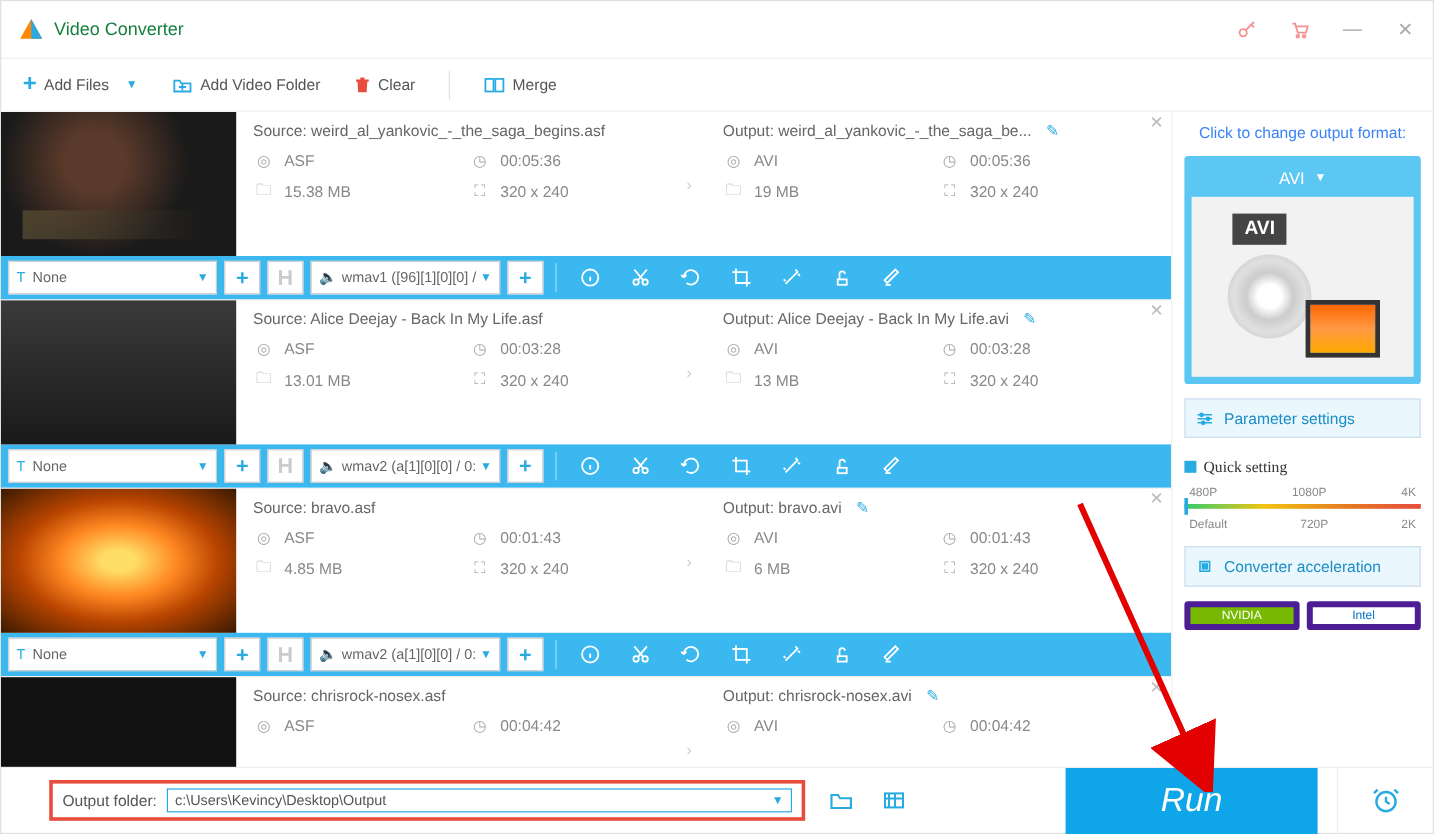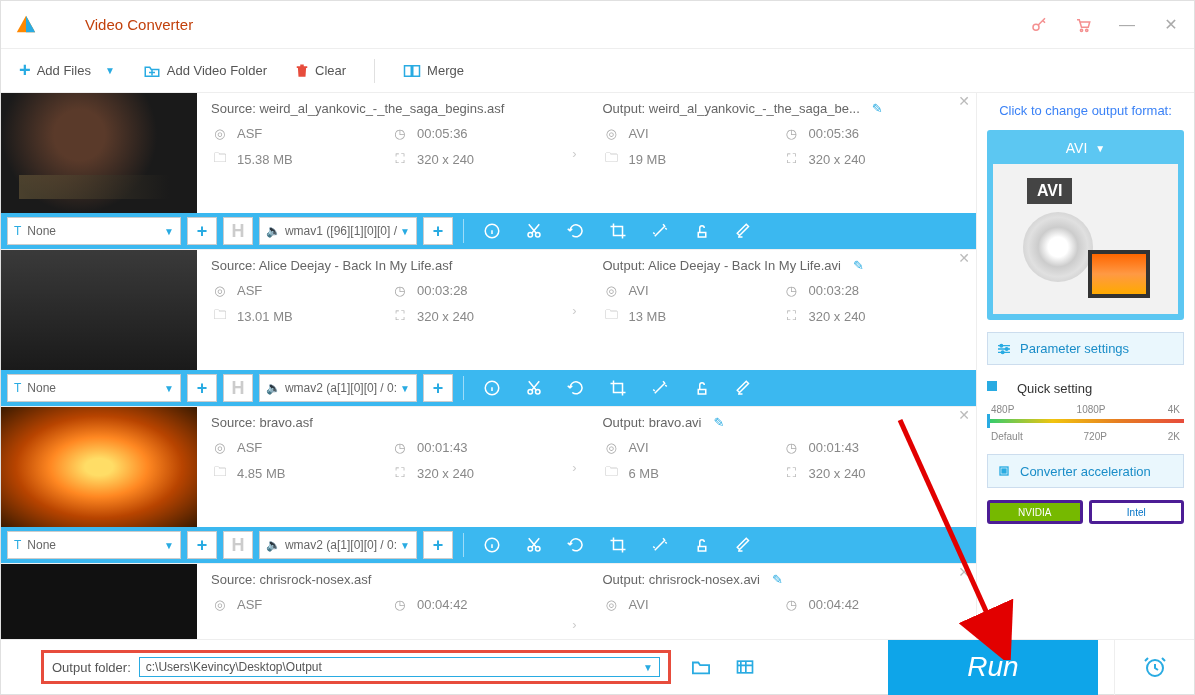--- a/index.html
+++ b/index.html
@@ -2,21 +2,21 @@
 <html><head>
 <meta charset="utf-8">
 <style>
 * { box-sizing: border-box; margin: 0; padding: 0; }
 body { font-family: "Segoe UI", Arial, sans-serif; font-size: 13px; color: #555; background: #fff; width: 1195px; height: 695px; overflow: hidden; position: relative; }
 .window { width: 1195px; height: 695px; border: 1px solid #e0e0e0; display: flex; flex-direction: column; background: #fff; }
 
 
 .titlebar { height: 48px; display: flex; align-items: center; padding: 0 14px; border-bottom: 1px solid #eee; }
 .logo { width: 22px; height: 22px; margin-right: 8px; }
-.title { color: #c2410c; font-size: 15px; margin-left: 40px; }
+.title { color: #15803d; font-size: 15px; }
 .titlebar-right { margin-left: auto; display: flex; align-items: center; gap: 26px; color: #bbb; }
 .sys-btn { width: 18px; height: 18px; display: flex; align-items: center; justify-content: center; color: #aaa; font-size: 16px; }
 .key-icon, .cart-icon { color: #f28a8a; }
 
 
 .toolbar { height: 44px; display: flex; align-items: center; padding: 0 18px; gap: 28px; border-bottom: 1px solid #eee; color: #555; }
 .tb-btn { display: flex; align-items: center; gap: 6px; cursor: pointer; }
 .tb-plus { color: #29abe2; font-size: 20px; font-weight: bold; }
 .tb-drop { color: #29abe2; margin-left: -14px; font-size: 10px; }
 .tb-folder { color: #29abe2; }
@@ -61,27 +61,27 @@
 
 .sb-label { font-size: 13px; color: #3b82f6; text-align: center; }
 .fmt-box { background: #5cc7f2; padding: 6px; border-radius: 3px; display: flex; flex-direction: column; gap: 4px; }
 .fmt-head { background: transparent; color: #fff; text-align: center; font-size: 14px; padding: 4px; display: flex; align-items: center; justify-content: center; gap: 8px; }
 .fmt-body { background: #f2f2f2; height: 150px; display: flex; align-items: center; justify-content: center; position: relative; }
 .avi-badge { position: absolute; top: 14px; left: 34px; background: #444; color: #fff; padding: 4px 10px; font-size: 16px; font-weight: bold; }
 .disc { width: 70px; height: 70px; border-radius: 50%; background: radial-gradient(circle,#fff 20%, #ccc 40%, #e0e0e0 60%, #bbb); position: absolute; left: 30px; top: 48px; }
 .film { width: 62px; height: 48px; background: linear-gradient(#ff6600,#ff9944,#ffaa00); border: 4px solid #333; position: absolute; right: 28px; bottom: 16px; }
 .sb-btn { background: #eaf7fd; border: 1px solid #cde; padding: 8px; display: flex; align-items: center; gap: 8px; color: #1a8dc8; font-size: 13px; cursor: pointer; }
 .quick-block { margin-top: 4px; }
-.quick-title { display: flex; gap: 20px; font-size: 13px; color: #333; }
+.quick-title { display: flex; align-items: center; gap: 6px; font-size: 13px; color: #333; font-family: Liberation Serif, serif; }
 .quick-square { width: 10px; height: 10px; background: #29abe2; }
 .quick-scale { margin-top: 8px; font-size: 10px; color: #888; display: flex; justify-content: space-between; padding: 0 4px; }
 .quick-bar { height: 4px; background: linear-gradient(90deg,#2ecc71,#f1c40f,#e67e22,#e74c3c); margin-top: 4px; position: relative; }
 .quick-bar::before { content: ""; position: absolute; left: 0; top: -5px; width: 3px; height: 14px; background: #29abe2; }
 .hw-logos { display: flex; gap: 6px; }
-.hw-logo { flex: 1; height: 24px; border: 3px solid #4c1d95; border-radius: 3px; display: flex; align-items: center; justify-content: center; font-size: 10px; }
+.hw-logo { flex: 1; height: 24px; border: 5px solid #4c1d95; border-radius: 3px; display: flex; align-items: center; justify-content: center; font-size: 10px; }
 .nvidia { background: #76b900; color: #fff; }
 .intel { background: #fff; color: #0071c5; }
 
 
 .footer { height: 55px; border-top: 1px solid #eee; display: flex; align-items: center; padding: 0 0 0 40px; gap: 16px; }
 .output-pill { border: 3px solid #e74c3c; padding: 3px 8px; display: flex; align-items: center; gap: 8px; height: 34px; width: 630px; }
 .out-dd { flex: 1; border: 1px solid #29abe2; height: 20px; display: flex; align-items: center; padding: 0 6px; font-size: 12px; color: #555; }
 .footer-ico { width: 28px; height: 28px; display: flex; align-items: center; justify-content: center; color: #29abe2; font-size: 20px; }
 .run-btn { margin-left: auto; width: 210px; height: 55px; background: #0ea5e9; color: #fff; font-size: 28px; font-weight: 500; display: flex; align-items: center; justify-content: center; font-style: italic; cursor: pointer; }
 .alarm-btn { width: 80px; height: 55px; border-left: 1px solid #eee; display: flex; align-items: center; justify-content: center; color: #29abe2; font-size: 22px; }

